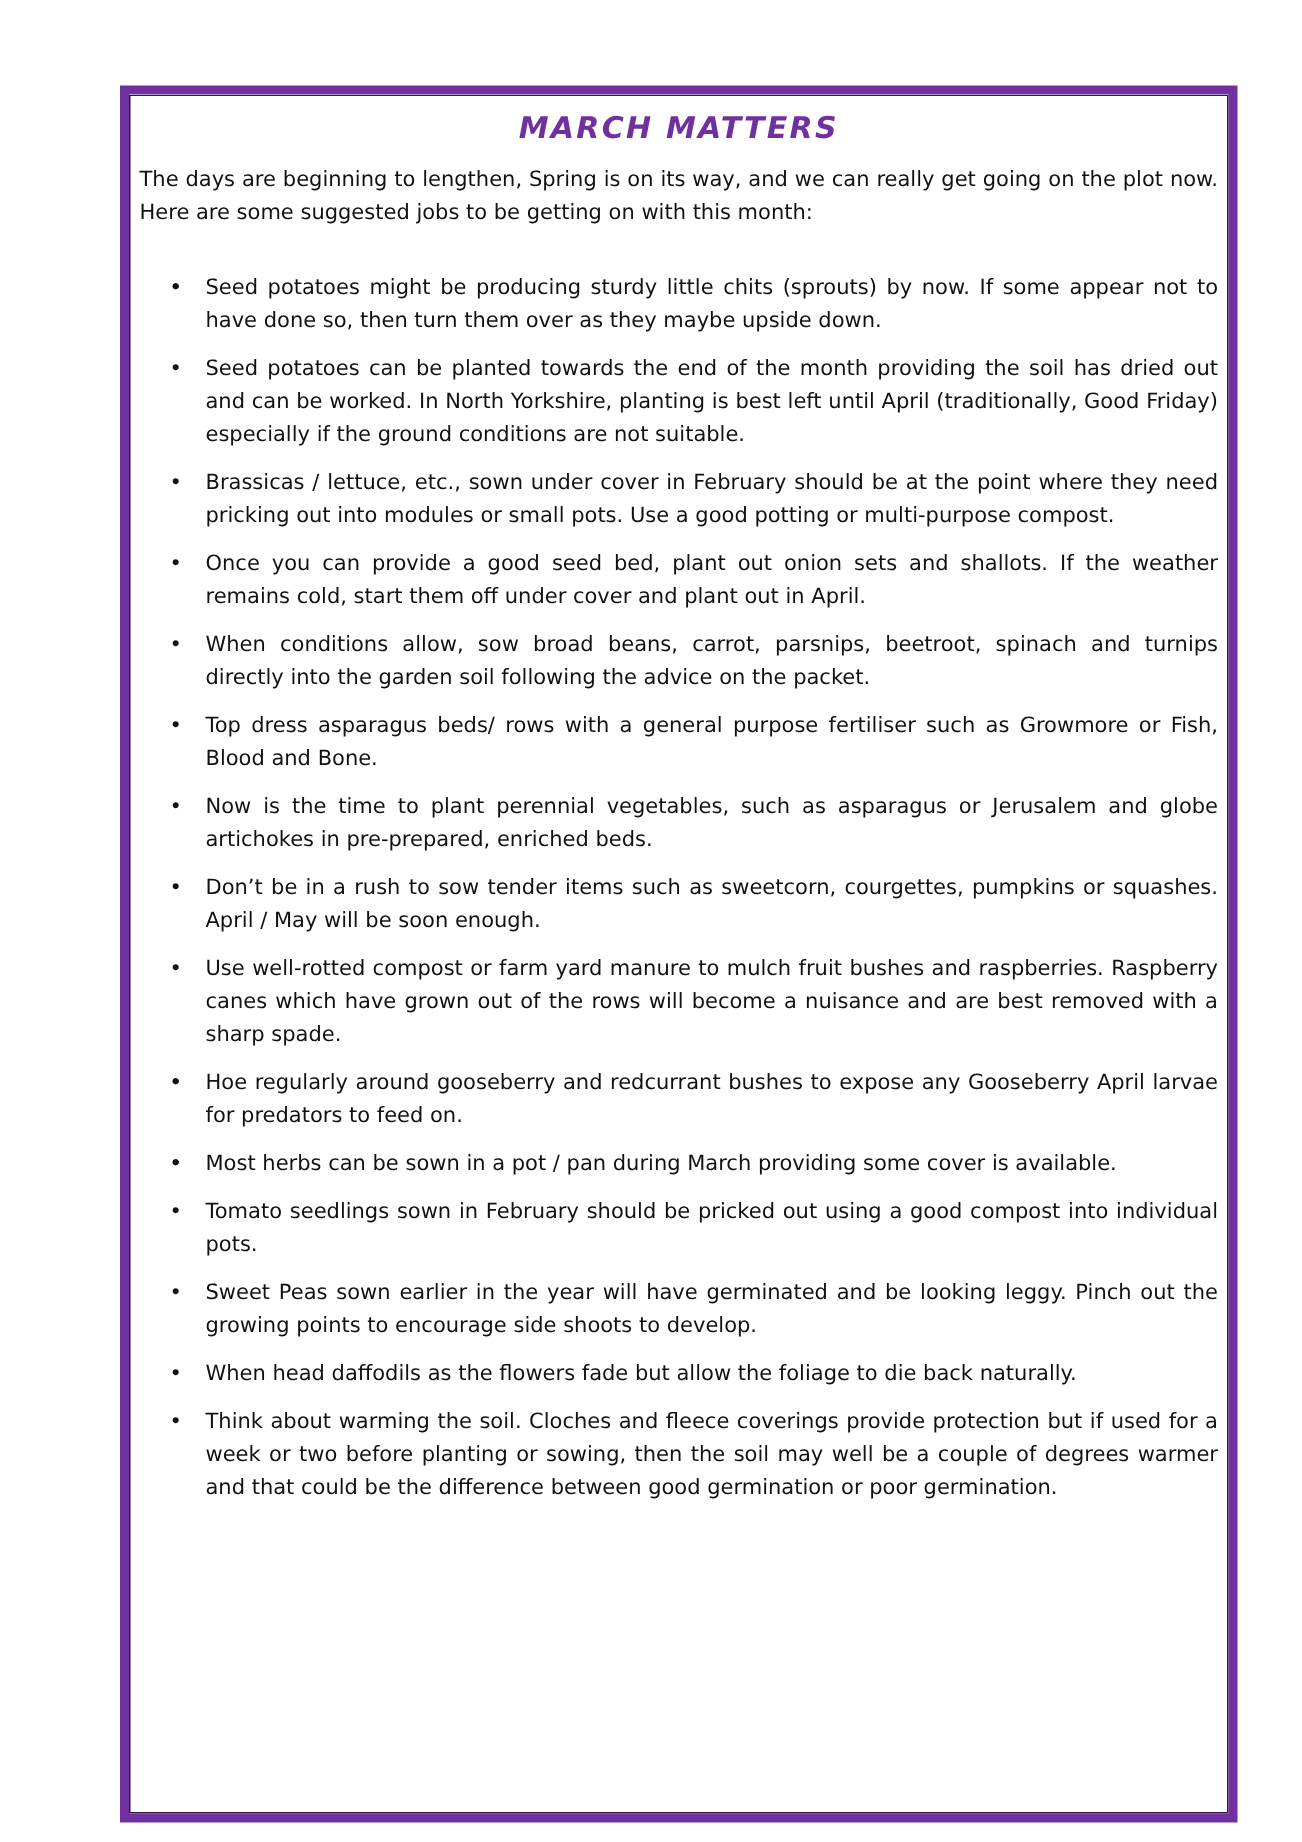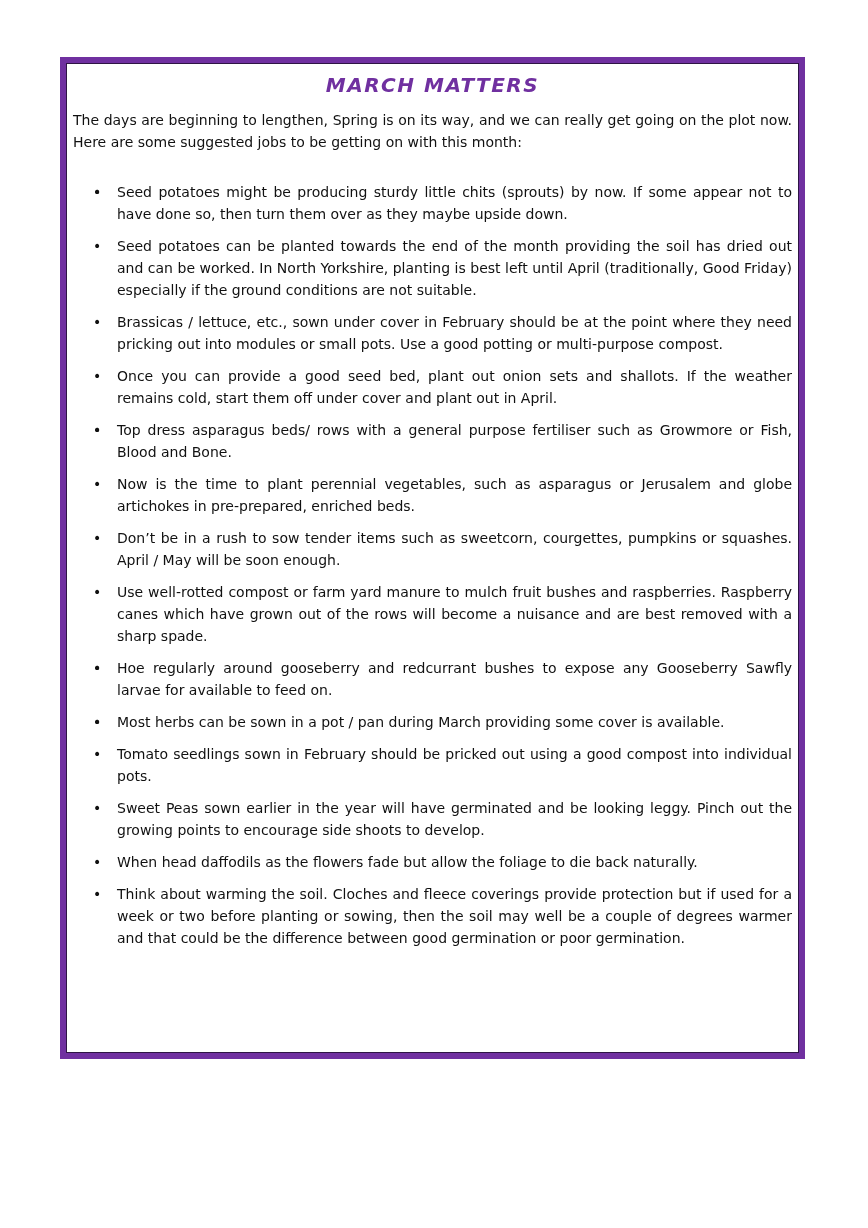--- a/index.html
+++ b/index.html
@@ -9,24 +9,24 @@
   }
   *{margin:0;padding:0;box-sizing:border-box;}
   html,body{width:868px;height:1228px;background:#ffffff;overflow:hidden;}
   body{
     font-family:"DejaVu Sans", sans-serif;
     color:var(--text);
     position:relative;
   }
   .page-frame{
     position:absolute;
-    left:60px;
+    left:80px;
     top:57px;
     width:745px;
-    height:1002px;
+    height:1158px;
     border:6px solid var(--accent);
     box-shadow:inset 0 0 0 1px var(--inner-line);
     background:#ffffff;
     padding:8px 7px 6px 7px;
     overflow:hidden;
   }
   .doc-title{
     text-align:center;
     color:var(--accent);
     font-size:20px;
@@ -85,20 +85,21 @@
     <li>
       <span class="bullet">•</span>
       <span>Brassicas / lettuce, etc., sown under cover in February should be at the point where they need pricking out into modules or small pots.  Use a good potting or multi-purpose compost.</span>
     </li>
     <li>
       <span class="bullet">•</span>
       <span>Once you can provide a good seed bed, plant out onion sets and shallots.  If the weather remains cold, start them off under cover and plant out in April.</span>
     </li>
     <li>
       <span class="bullet">•</span>
+      <span>When conditions allow, sow broad beans, carrot, parsnips, beetroot, spinach and turnips directly into the garden soil following the advice on the packet.</span>
     </li>
     <li>
       <span class="bullet">•</span>
       <span>Top dress asparagus beds/ rows with a general purpose fertiliser such as Growmore or Fish, Blood and Bone.</span>
     </li>
     <li>
       <span class="bullet">•</span>
       <span>Now is the time to plant perennial vegetables, such as asparagus or Jerusalem and globe artichokes in pre-prepared, enriched beds.</span>
     </li>
     <li>
@@ -107,21 +108,21 @@
     </li>
     <li>
       <span class="bullet">•</span>
       <span>Use well-rotted compost or farm yard manure to mulch fruit bushes and raspberries.  Raspberry canes which have grown out of the rows will become a nuisance and are best removed with a sharp spade.</span>
     </li>
     <li>
       <span class="bullet">•</span>
     </li>
     <li>
       <span class="bullet">•</span>
-      <span>Hoe regularly around gooseberry and redcurrant bushes to expose any Gooseberry Sawfly larvae for available to feed on.</span>
+      <span>Hoe regularly around gooseberry and redcurrant bushes to expose any Gooseberry April larvae for predators to feed on.</span>
     </li>
     <li>
       <span class="bullet">•</span>
     </li>
     <li>
       <span class="bullet">•</span>
       <span>Most herbs can be sown in a pot / pan during March providing some cover is available.</span>
     </li>
     <li>
       <span class="bullet">•</span>

